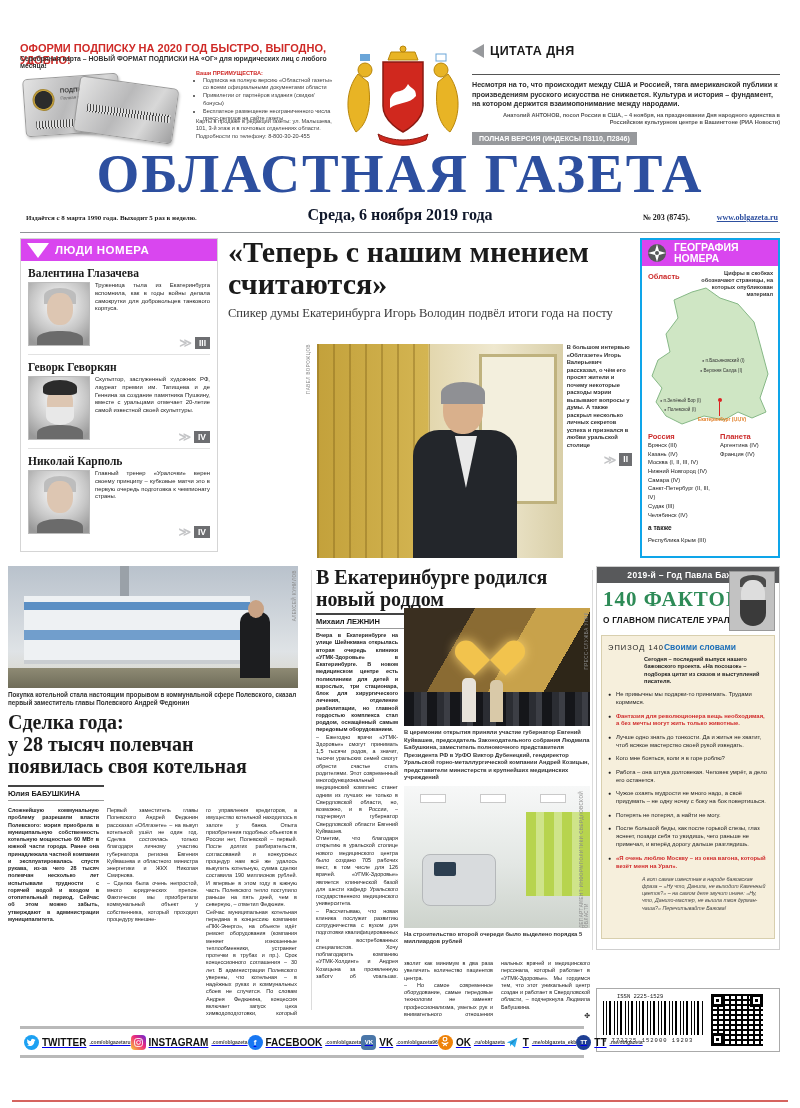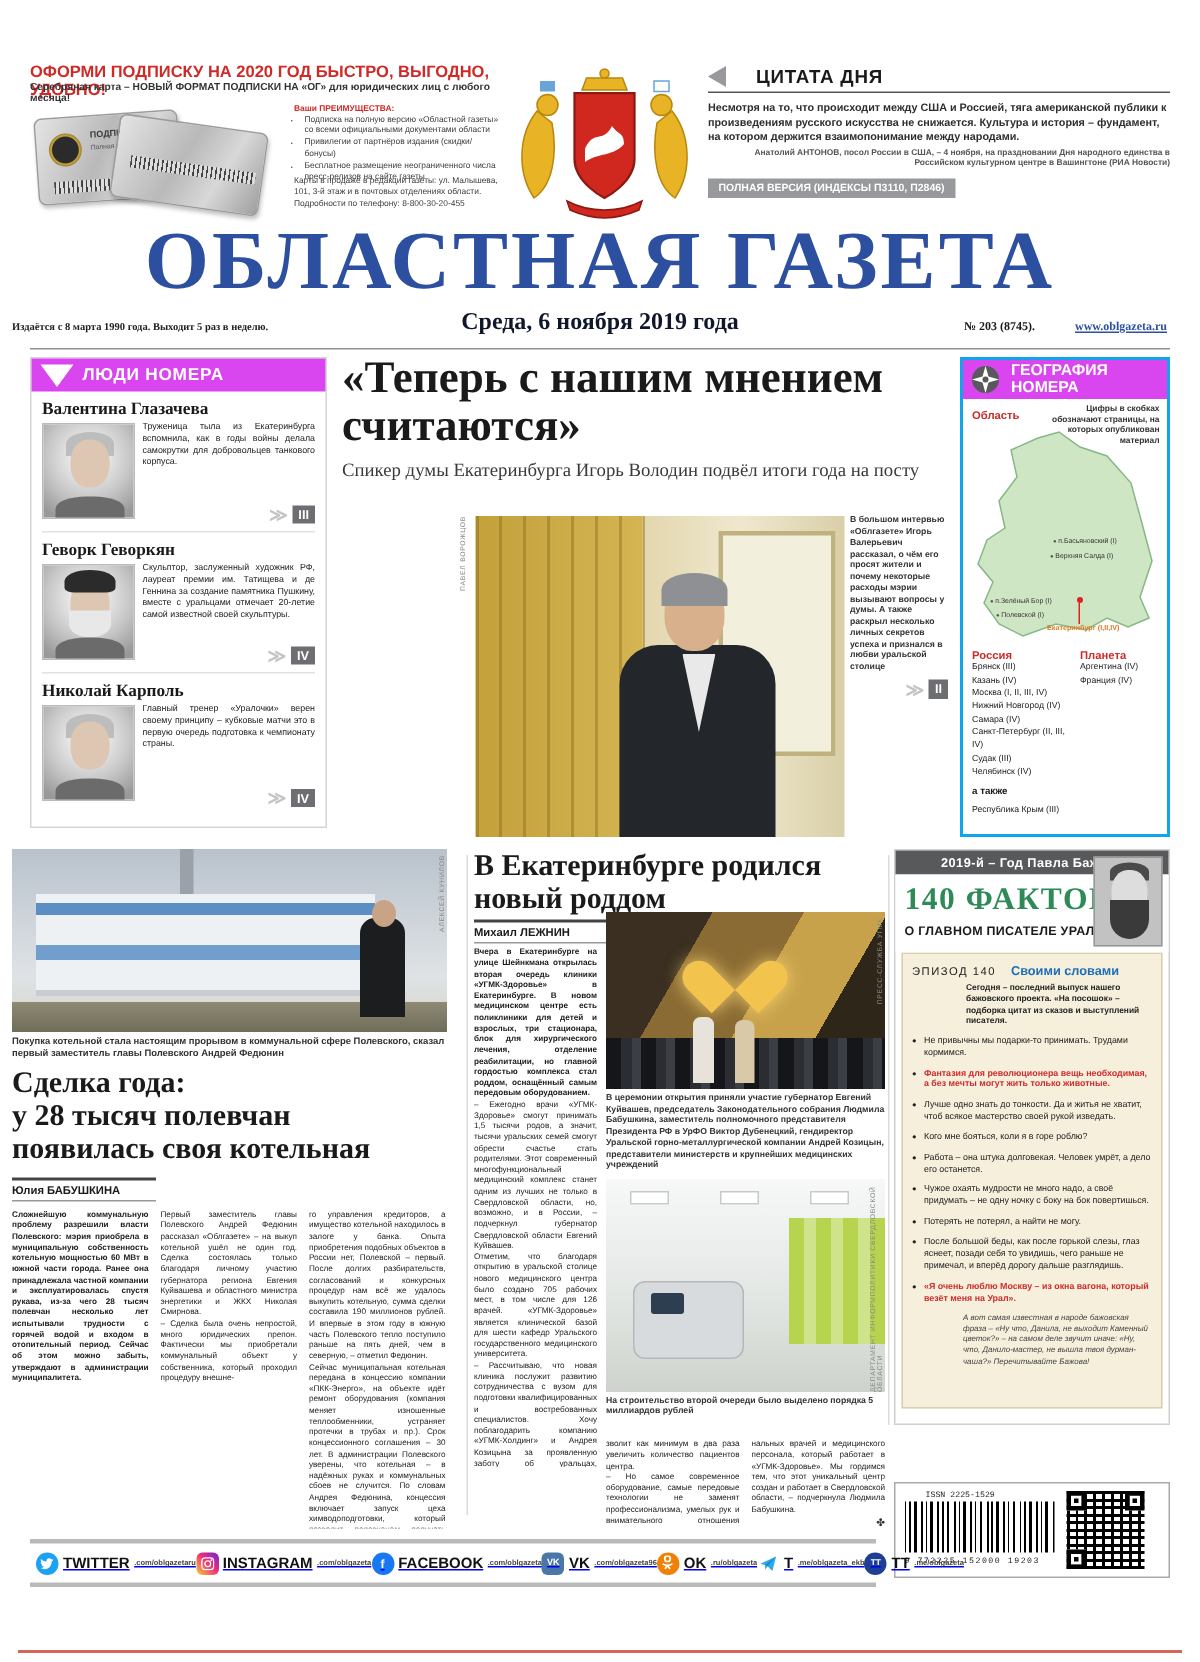--- a/index.html
+++ b/index.html
@@ -24,30 +24,30 @@
   #promo-benefits { left:196px; top:70px; width:138px; font-size:5.6px; line-height:1.28; color:#3c3c3c; }
   #promo-benefits .bt { color:#cf2a27; font-weight:bold; }
   #promo-benefits li { margin-left:7px; margin-bottom:1px; }
   #promo-notes { left:196px; top:118px; width:140px; font-size:5.6px; line-height:1.3; color:#3c3c3c; }
 
   
   #coat { left:338px; top:44px; width:130px; height:102px; }
 
   
   #quote { left:472px; top:44px; width:308px; height:104px; }
-  #quote-head { display:flex; align-items:flex-end; gap:20px; border-bottom:1px solid #555; padding-bottom:3px; }
+  #quote-head { display:flex; align-items:flex-end; gap:6px; border-bottom:1px solid #555; padding-bottom:16px; }
   #quote-arrow { width:0; height:0; border-top:7px solid transparent; border-bottom:7px solid transparent; border-right:12px solid #97999c; }
   #quote-title { font-size:12.5px; font-weight:bold; letter-spacing:.5px; }
   #quote-text { margin-top:5px; font-size:7.2px; font-weight:bold; line-height:1.35; color:#2e2e2e; }
   #quote-attr { margin-top:3px; font-size:5.6px; font-weight:bold; color:#555; text-align:right; line-height:1.3; }
   #quote-full { margin-top:5px; display:inline-block; background:#97999c; color:#fff; font-size:7px; font-weight:bold; padding:3px 7px; }
 
   
   #mast-title { left:0; top:146px; width:800px; text-align:center; font-size:55px; line-height:1; font-weight:bold; color:#2d4f9f; letter-spacing:2px; }
-  #mast-since { left:8px; top:214px; font-size:7px; font-weight:bold; color:#222; }
+  #mast-since { left:26px; top:214px; font-size:7px; font-weight:bold; color:#222; }
   #mast-date  { left:0; top:206px; width:800px; text-align:center; font-size:16px; font-weight:bold; color:#0f172a; }
   #mast-issue { right:110px; top:213px; position:absolute; font-size:8px; font-weight:bold; }
   #mast-site  { right:22px; top:213px; position:absolute; font-size:8px; font-weight:bold; color:#2d4f9f; text-decoration:underline; }
   #mast-rule  { left:20px; top:232px; width:760px; height:1px; background:#8f9396; }
 
   
   .band { background:#d946ef; color:#fff; font-weight:bold; display:flex; align-items:center; }
 
   
   #people { left:20px; top:238px; width:198px; height:314px; border:1px solid #d5d5d5; padding:0 7px; }
@@ -154,21 +154,21 @@
   #bazhov { left:596px; top:566px; width:184px; height:384px; border:1px solid #cfcfcf; }
   #bz-band { height:16px; background:#58595b; color:#fff; font-size:8.5px; font-weight:bold; display:flex; align-items:center; justify-content:center; letter-spacing:.3px; }
   #bz-top { position:relative; height:52px; background:#fff; }
   #bz-facts { position:absolute; left:6px; top:4px; font-size:21px; font-weight:bold; color:#2e8b57; letter-spacing:1px; font-family:"Liberation Serif",serif; }
   #bz-subt { position:absolute; left:6px; top:32px; font-size:8.3px; font-weight:bold; letter-spacing:.2px; }
   #bz-port { position:absolute; right:4px; top:-12px; width:46px; height:60px; background:#c2c2c2; border:1px solid #999; overflow:hidden; }
   .bz-face { position:absolute; left:11px; top:8px; width:24px; height:30px; border-radius:45%; background:#ddd; }
   .bz-beard { position:absolute; left:10px; top:28px; width:26px; height:26px; border-radius:0 0 50% 50%; background:#3a3a3a; }
   .bz-hair { position:absolute; left:10px; top:3px; width:26px; height:12px; border-radius:50% 50% 0 0; background:#4a4a4a; }
   #bz-panel { margin:0 4px 4px; background:#f6efdc; border:1px solid #d8cfae; padding:6px 6px 4px; height:304px; overflow:hidden; }
-  #bz-ep-row { display:flex; gap:10px; align-items:baseline; }
+  #bz-ep-row { display:flex; align-items:baseline; }
   #bz-ep { font-size:7.5px; letter-spacing:1px; color:#222; }
   #bz-own { font-size:8.5px; font-weight:bold; color:#1d6fb8; }
   #bz-intro { margin:4px 0 6px 36px; font-size:5.6px; font-weight:bold; line-height:1.3; color:#222; }
   #bz-quotes { list-style:none; }
   #bz-quotes li { position:relative; padding-left:8px; margin-bottom:5.5px; font-size:5.9px; line-height:1.35; color:#222; }
   #bz-quotes li::before { content:"●"; position:absolute; left:0; top:0; font-size:5px; }
   #bz-quotes li.red { color:#d02c2c; font-weight:bold; }
   #bz-quotes li.red::before { color:#222; }
   #bz-end { margin-left:34px; font-size:5.3px; font-style:italic; line-height:1.35; color:#444; }
 

